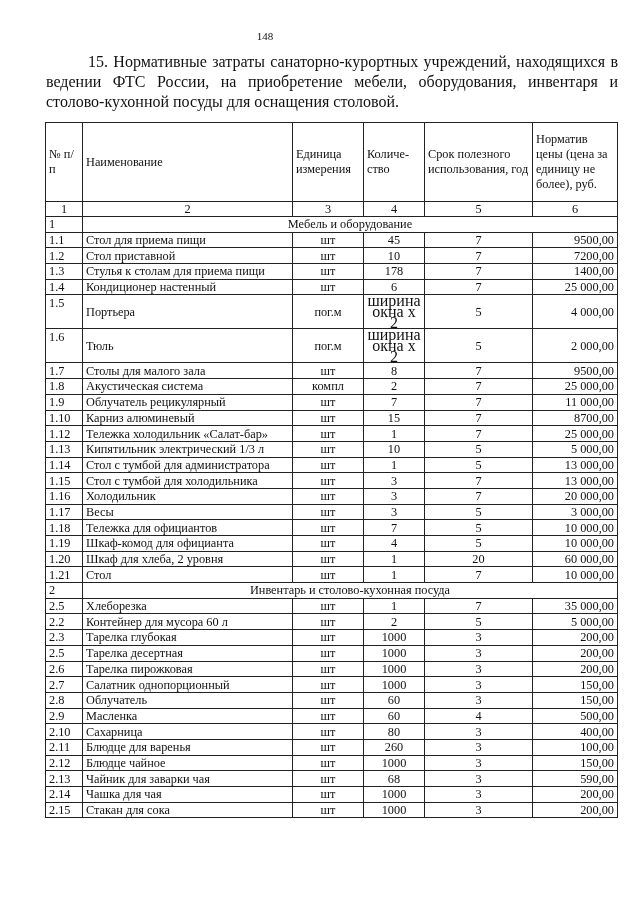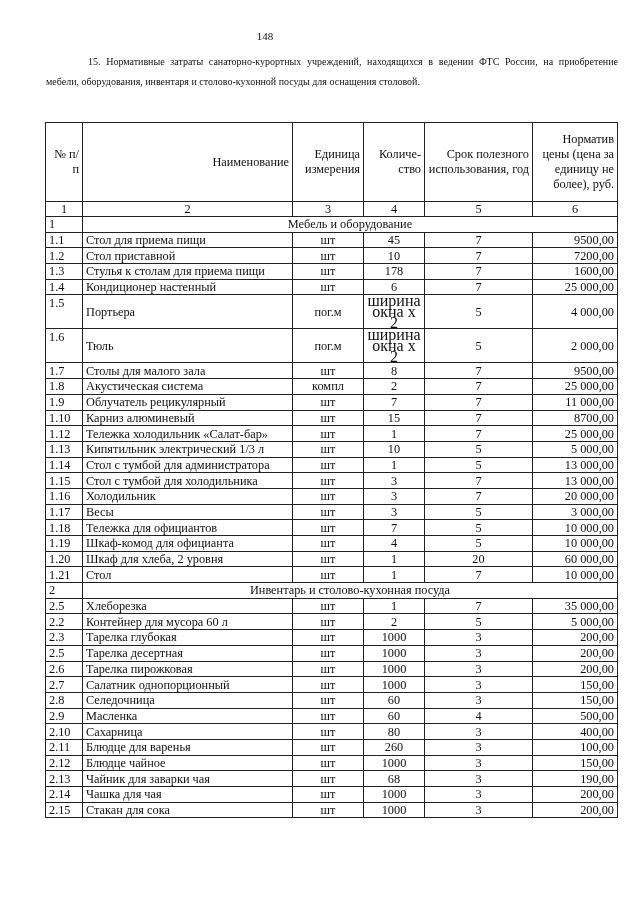--- a/index.html
+++ b/index.html
@@ -1,23 +1,23 @@
 <!DOCTYPE html>
 <html><head>
 <meta charset="utf-8">
 <style>
   html, body { margin: 0; padding: 0; background: #ffffff; }
   body { width: 640px; height: 905px; position: relative; overflow: hidden;
          font-family: "Liberation Serif", "DejaVu Serif", serif; color: #111; }
   .page-number { position: absolute; top: 30px; left: 0; width: 530px; text-align: center; font-size: 11px; }
-  .intro { position: absolute; top: 52px; left: 46px; width: 572px; font-size: 10px; line-height: 20px; text-align: justify; }
+  .intro { position: absolute; top: 52px; left: 46px; width: 572px; font-size: 16px; line-height: 20px; text-align: justify; }
   .intro .indent { display: inline-block; width: 42px; }
   table.norms { position: absolute; top: 122px; left: 45px; width: 572px; border-collapse: collapse; table-layout: fixed; font-size: 12.3px; }
   table.norms td, table.norms th { border: 1px solid #222; padding: 0 3px; height: 14.7px; line-height: 14px; font-weight: normal; vertical-align: middle; white-space: nowrap; overflow: hidden; }
-  table.norms thead th { text-align: right; white-space: normal; line-height: 15px; height: 78px; }
+  table.norms thead th { text-align: left; white-space: normal; line-height: 15px; height: 78px; }
   table.norms thead tr.colnums td { text-align: center; height: 14px; }
   td.num { text-align: left; }
   td.unit, td.qty, td.life { text-align: center; }
   td.price { text-align: right; }
   tr.section td.section-title { text-align: center; }
   tr.tall td { height: 23px; }
   tr.tall td.num { vertical-align: top; padding-top: 1px; }
   tr.tall td.qty { line-height: 11px; font-size: 16px; }
   .col1 { width: 37px; } .col2 { width: 210px; } .col3 { width: 71px; }
   .col4 { width: 61px; } .col5 { width: 108px; } .col6 { width: 85px; }
@@ -76,21 +76,21 @@
         <td class="qty">10</td>
         <td class="life">7</td>
         <td class="price">7200,00</td>
       </tr>
       <tr>
         <td class="num">1.3</td>
         <td class="name">Стулья к столам для приема пищи</td>
         <td class="unit">шт</td>
         <td class="qty">178</td>
         <td class="life">7</td>
-        <td class="price">1600,00</td>
+        <td class="price">1400,00</td>
       </tr>
       <tr>
         <td class="num">1.4</td>
         <td class="name">Кондиционер настенный</td>
         <td class="unit">шт</td>
         <td class="qty">6</td>
         <td class="life">7</td>
         <td class="price">25 000,00</td>
       </tr>
       <tr class="tall">
@@ -268,21 +268,21 @@
       <tr>
         <td class="num">2.7</td>
         <td class="name">Салатник однопорционный</td>
         <td class="unit">шт</td>
         <td class="qty">1000</td>
         <td class="life">3</td>
         <td class="price">150,00</td>
       </tr>
       <tr>
         <td class="num">2.8</td>
-        <td class="name">Селедочница</td>
+        <td class="name">Облучатель</td>
         <td class="unit">шт</td>
         <td class="qty">60</td>
         <td class="life">3</td>
         <td class="price">150,00</td>
       </tr>
       <tr>
         <td class="num">2.9</td>
         <td class="name">Масленка</td>
         <td class="unit">шт</td>
         <td class="qty">60</td>
@@ -312,21 +312,21 @@
         <td class="qty">1000</td>
         <td class="life">3</td>
         <td class="price">150,00</td>
       </tr>
       <tr>
         <td class="num">2.13</td>
         <td class="name">Чайник для заварки чая</td>
         <td class="unit">шт</td>
         <td class="qty">68</td>
         <td class="life">3</td>
-        <td class="price">190,00</td>
+        <td class="price">590,00</td>
       </tr>
       <tr>
         <td class="num">2.14</td>
         <td class="name">Чашка для чая</td>
         <td class="unit">шт</td>
         <td class="qty">1000</td>
         <td class="life">3</td>
         <td class="price">200,00</td>
       </tr>
       <tr>

